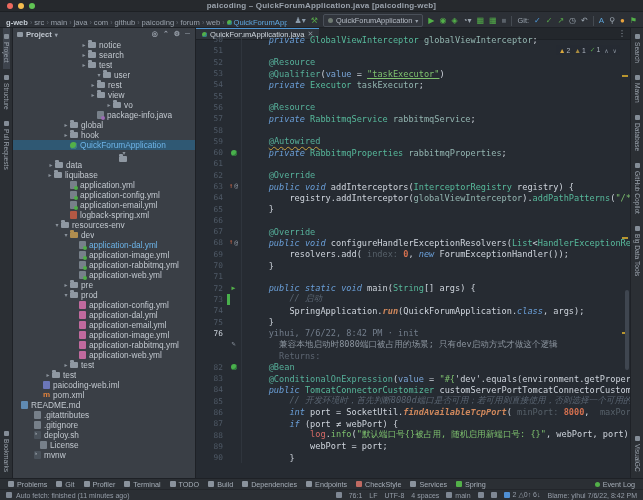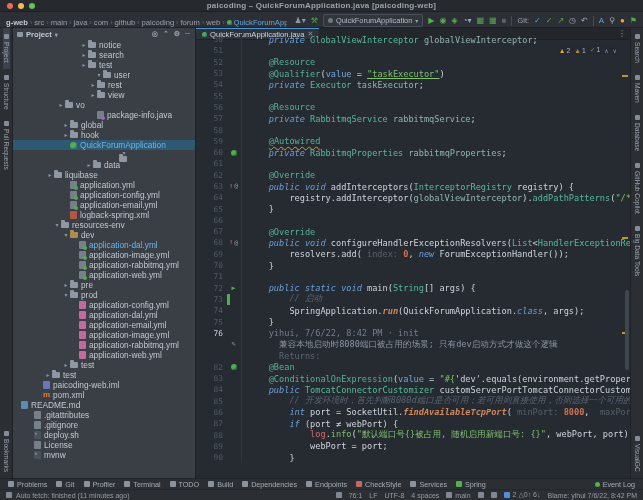--- a/index.html
+++ b/index.html
@@ -285,21 +285,21 @@
       <div class="trow" style="padding-left: 76px;">
         <span class="chev">▸</span>
         <span class="tico fold"></span>
         <span class="tlabel">rest</span>
       </div>
       <div class="trow" style="padding-left: 76px;">
         <span class="chev">▸</span>
         <span class="tico fold"></span>
         <span class="tlabel">view</span>
       </div>
-      <div class="trow" style="padding-left: 44px;">
+      <div class="trow" style="padding-left: 92px;">
         <span class="chev">▸</span>
         <span class="tico fold"></span>
         <span class="tlabel">vo</span>
       </div>
       <div class="trow" style="padding-left: 76px;">
         <span class="chev"></span>
         <span class="tico pg javaf"></span>
         <span class="tlabel">package-info.java</span>
       </div>
       <div class="trow" style="padding-left: 49px;">
@@ -315,21 +315,21 @@
       <div class="trow sel blue" style="padding-left: 49px;">
         <span class="chev"></span>
         <span class="tico circ boot"></span>
         <span class="tlabel">QuickForumApplication</span>
       </div>
       <div class="trow" style="padding-left: 40px; flex-direction: column;">
         <span class="chev">▾</span>
         <span class="tico fold"></span>
         <span class="tlabel">resources</span>
       </div>
-      <div class="trow" style="padding-left: 72px;">
+      <div class="trow" style="padding-left: 34px;">
         <span class="chev">▸</span>
         <span class="tico fold"></span>
         <span class="tlabel">data</span>
       </div>
       <div class="trow" style="padding-left: 33px;">
         <span class="chev">▸</span>
         <span class="tico fold"></span>
         <span class="tlabel">liquibase</span>
       </div>
       <div class="trow" style="padding-left: 49px;">
@@ -455,21 +455,21 @@
       <div class="trow" style="padding-left: 13px;">
         <span class="chev"></span>
         <span class="tico pg "></span>
         <span class="tlabel">.gitignore</span>
       </div>
       <div class="trow" style="padding-left: 13px;">
         <span class="chev"></span>
         <span class="tico pg shf"></span>
         <span class="tlabel">deploy.sh</span>
       </div>
-      <div class="trow" style="padding-left: 13px; align-items: center;">
+      <div class="trow" style="padding-left: 19px; align-items: center;">
         <span class="chev"></span>
         <span class="tico pg "></span>
         <span class="tlabel">License</span>
       </div>
       <div class="trow" style="padding-left: 13px;">
         <span class="chev"></span>
         <span class="tico pg shf"></span>
         <span class="tlabel">mvnw</span>
       </div>
     </div>

